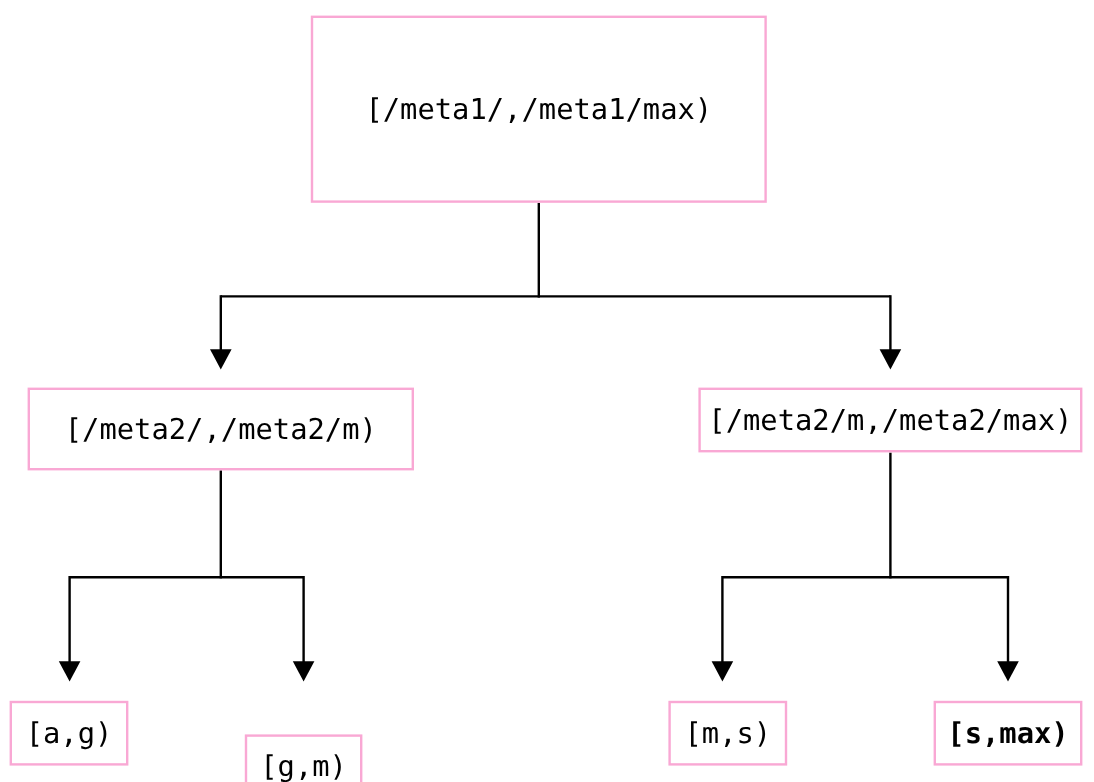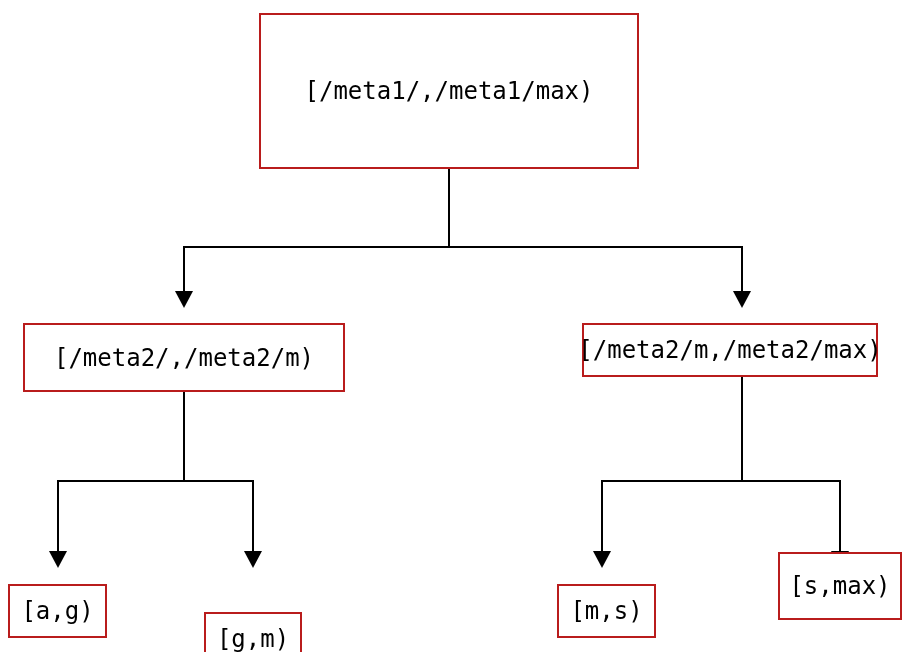--- a/index.html
+++ b/index.html
@@ -19,36 +19,36 @@
   .edges {
     position: absolute;
     left: 0;
     top: 0;
     width: 912px;
     height: 652px;
   }
   .node {
     position: absolute;
     box-sizing: border-box;
-    border: 2px solid #b91c1c;
+    border: 2px solid #f9a8d4;
     background: #ffffff;
     display: flex;
     align-items: center;
     justify-content: center;
     font-size: 24px;
     line-height: 1;
     white-space: nowrap;
   }
   .node-root   { left: 259px; top: 13px;  width: 380px; height: 156px; }
   .node-l2a    { left: 23px;  top: 323px; width: 322px; height: 69px; }
-  .node-l2b    { left: 582px; top: 323px; width: 296px; height: 54px; }
+  .node-l2b    { left: 582px; top: 323px; width: 320px; height: 54px; }
   .node-leaf1  { left: 8px;   top: 584px; width: 99px;  height: 54px; text-align: center; }
   .node-leaf2  { left: 204px; top: 584px; width: 98px;  height: 54px; margin-top: 28px; }
   .node-leaf3  { left: 557px; top: 584px; width: 99px;  height: 54px; }
-  .node-leaf4  { left: 778px; top: 552px; width: 124px; height: 68px; }
+  .node-leaf4  { left: 778px; top: 584px; width: 124px; height: 54px; font-weight: bold; }
 </style>
 </head>
 <body>
 
 <div class="canvas">
 
   <svg class="edges" viewBox="0 0 912 652" xmlns="http://www.w3.org/2000/svg">
     <g stroke="#000000" stroke-width="2" fill="none">
 
       <line x1="449" y1="169" x2="449" y2="248"></line>

